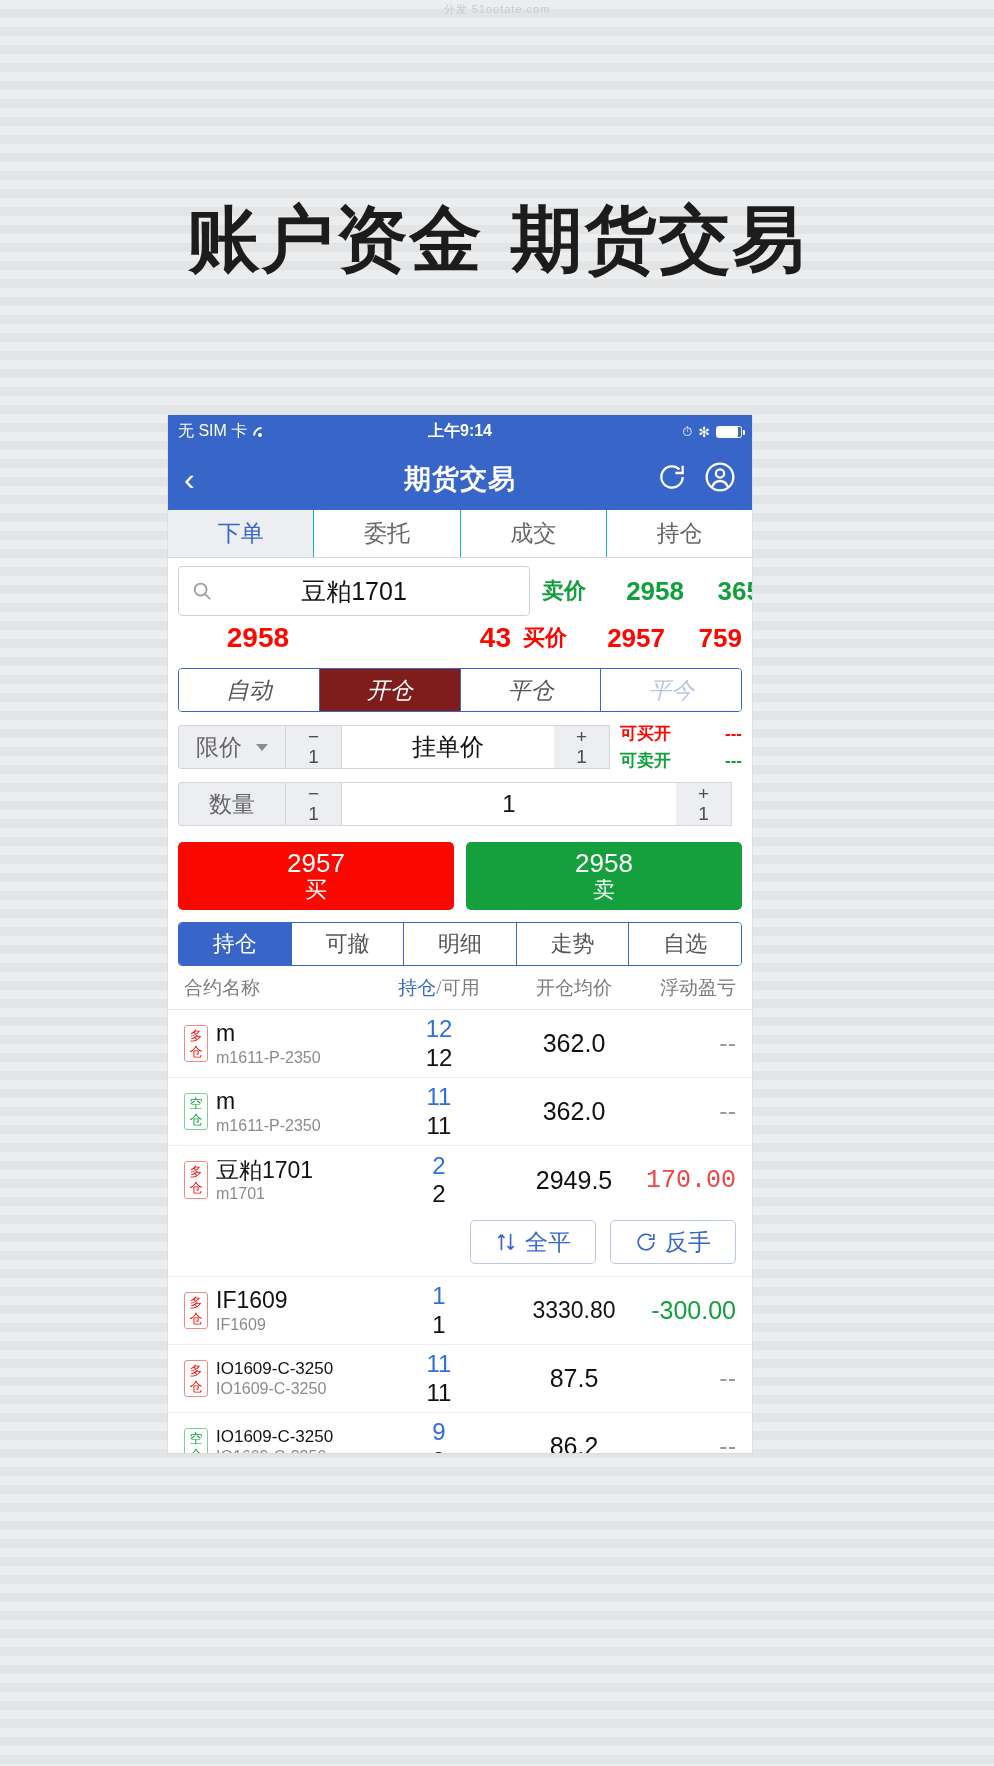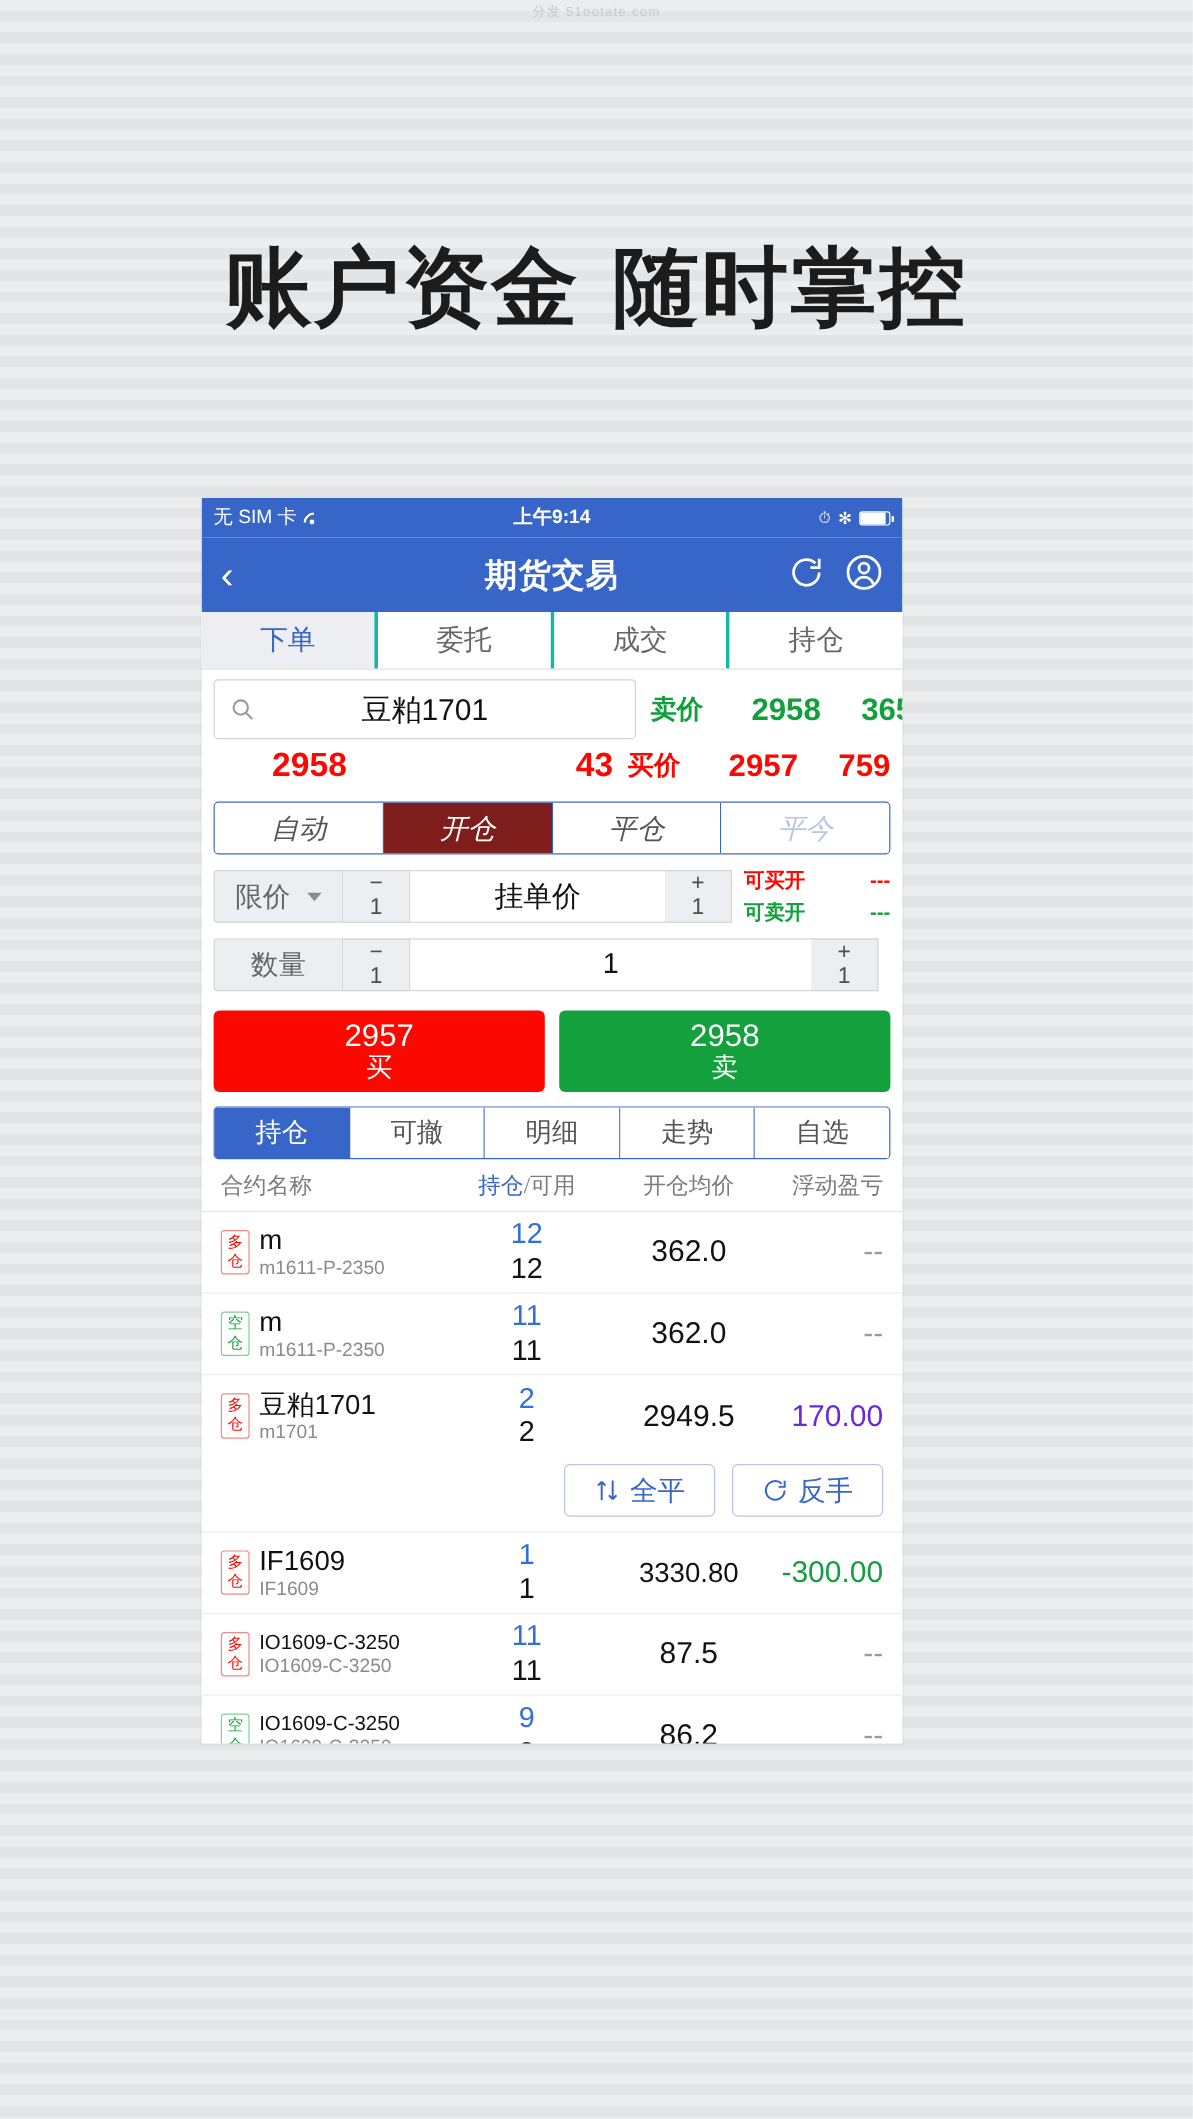--- a/index.html
+++ b/index.html
@@ -95,21 +95,21 @@
     font-size: 27px; font-weight: bold; letter-spacing: 1px;
     pointer-events:none;
   }
   .nav-right { margin-left:auto; display:flex; align-items:center; gap:16px; z-index:2; }
   .ico-circle { width:32px; height:32px; }
 
   
   .toptabs { display:flex; height:48px; background:#fff; border-bottom:1px solid #d8d9db; }
   .toptab {
     flex:1; display:flex; align-items:center; justify-content:center;
-    font-size:23px; color:#666; border-right:3px solid #14b8a6;
+    font-size:23px; color:#666; border-right:1px solid #14b8a6;
     background:#fff;
   }
   .toptab:last-child{ border-right:none; }
   .toptab.active{ color:#3866c8; background:#eceef1; }
 
   
   .quotewrap{ padding: 8px 10px 2px 10px; }
   .qrow1{ display:flex; align-items:center; }
   .searchbox{
     flex: 0 0 352px; height:50px; border:1px solid #cfd0d2; border-radius:4px;
@@ -221,40 +221,40 @@
   .nm{ display:flex; flex-direction:column; line-height:1.25; }
   .nm .n1{ font-size:23px; color:#111; }
   .nm .n1.small{ font-size:17px; }
   .nm .n2{ font-size:16px; color:#8a8b8d; }
   .c-pos{ width:130px; text-align:center; display:flex; flex-direction:column; line-height:1.18; }
   .c-pos .p1{ font-size:24px; color:#2f6fe0; }
   .c-pos .p2{ font-size:24px; color:#111; }
   .c-avg{ width:140px; text-align:center; font-size:25px; color:#111; }
   .c-avg.sm{ font-size:23px; }
   .c-pl{ flex:1; text-align:right; font-size:25px; color:#9a9b9d; }
-  .c-pl.up{ color:#6d28d9; }
+  .c-pl.up{ color:#ef4444;font-family:Liberation Mono, monospace; }
   .c-pl.down{ color:#12a03c; }
 
   .actionrow{
     display:flex; justify-content:flex-end; gap:14px;
     padding: 6px 16px 12px 16px; border-bottom:1px solid #eceef0;
   }
   .actbtn{
     min-width:110px; height:44px; border:1px solid #b9c6e2; border-radius:5px;
     display:flex; align-items:center; justify-content:flex-start; gap:8px;
     font-size:23px; color:#3866c8; background:#fff; padding:0 24px;
   }
   .swapico, .refreshico{ width:22px; height:22px; }
 </style>
 </head>
 <body>
 
 <div class="watermark">分发 51ootate.com</div>
 
-<div class="headline">账户资金 随时掌控</div>
+<div class="headline">账户资金 期货交易</div>
 
 <div class="phone">
 
   <div class="statusbar">
     <div class="sb-left">
       <span>无 SIM 卡</span>
       <span class="wifi-ico"></span>
     </div>
     <div class="sb-center">上午9:14</div>
     <div class="sb-right">

